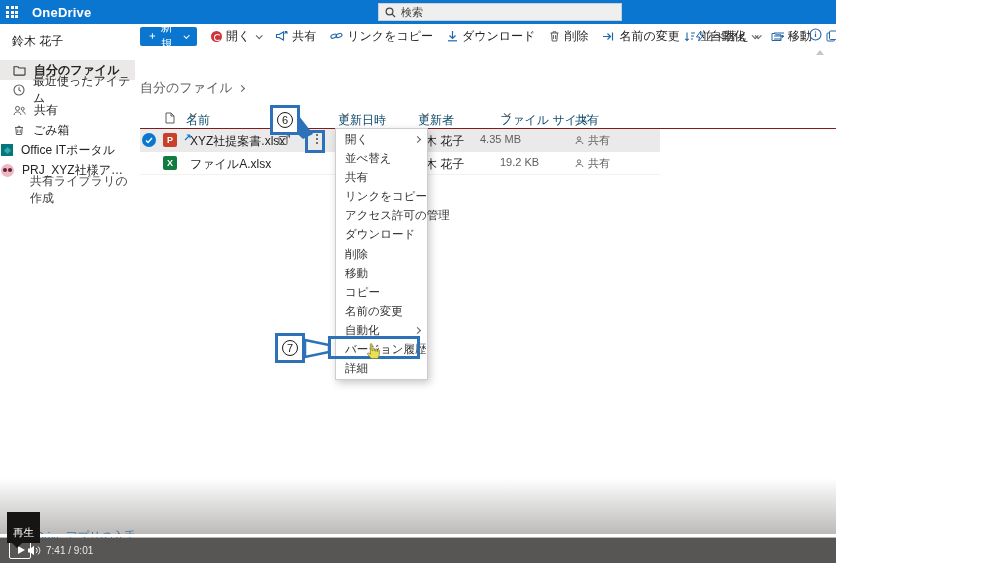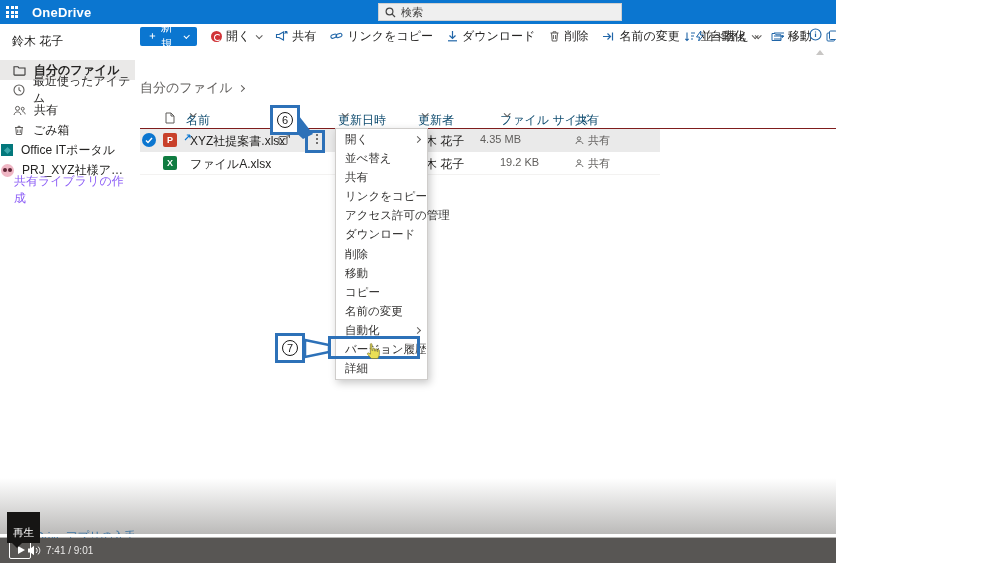--- a/index.html
+++ b/index.html
@@ -43,21 +43,21 @@
   .sb-item { display:flex; align-items:center; gap:8px; height:20px; padding-left:13px; cursor:pointer; color:#252423; }
   .sb-item.sel { background:#eae9e8; font-weight:bold; }
   .sb-item svg { flex:0 0 auto; }
   .sb-section { font-weight:bold; font-size:12px; padding:13px 0 4px 13px; }
   .sb-qitem { display:flex; align-items:center; gap:8px; height:20px; padding-left:1px; cursor:pointer; }
   .icon-teal { width:12px; height:12px; background:#03787c; position:relative; flex:0 0 auto; }
   .icon-teal::after { content:""; position:absolute; left:3.5px; top:3.5px; width:5px; height:5px; background:#3ba6aa; transform:rotate(45deg); }
   .icon-prj { width:13px; height:13px; border-radius:50%; background:#efb6c4; position:relative; flex:0 0 auto; }
   .icon-prj::after { content:""; position:absolute; left:2px; top:4px; width:4px; height:4px; border-radius:50%; background:#5d2333; }
   .icon-prj::before { content:""; position:absolute; right:2px; top:4px; width:4px; height:4px; border-radius:50%; background:#5d2333; }
-  .sb-link { color:#8b5cf6; padding-left:14px; height:20px; display:flex; align-items:center; cursor:pointer; }
+  .sb-link { color:#404040; padding-left:30px; height:20px; display:flex; align-items:center; cursor:pointer; }
   .sb-getapp { position:absolute; left:14px; top:505px; color:#0b76d0; font-size:11.5px; white-space:nowrap; cursor:pointer; }
 
   
   .breadcrumb { position:absolute; left:140px; top:79px; font-size:13px; color:#605e5c; display:flex; align-items:center; gap:6px; z-index:2; }
   .bc-cur { color:#252423; font-weight:bold; font-size:13.5px; }
   .thead { position:absolute; left:140px; top:108px; width:830px; height:21px; border-bottom:1px solid #7f1d1d; font-size:12px; color:#0c4a6e; z-index:2; }
   .thead span { position:absolute; top:2px; white-space:nowrap; cursor:pointer; }
   .thead .chev { border-color:#605e5c; margin-left:4px; }
   .trow { position:absolute; left:140px; width:520px; height:23px; font-size:12px; z-index:2; }
   .trow.sel { background:#eaeaea; }

